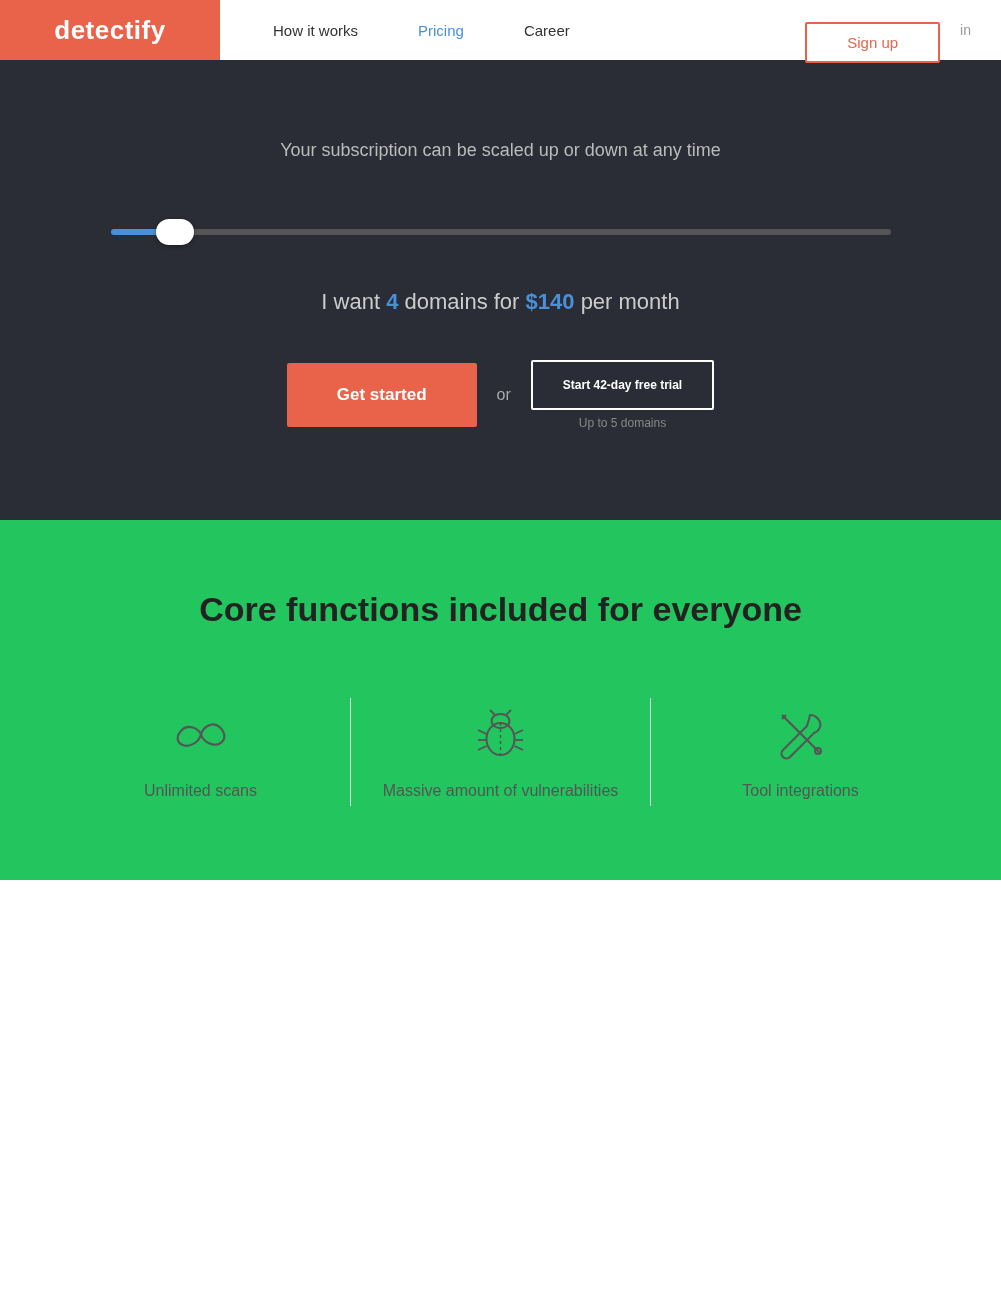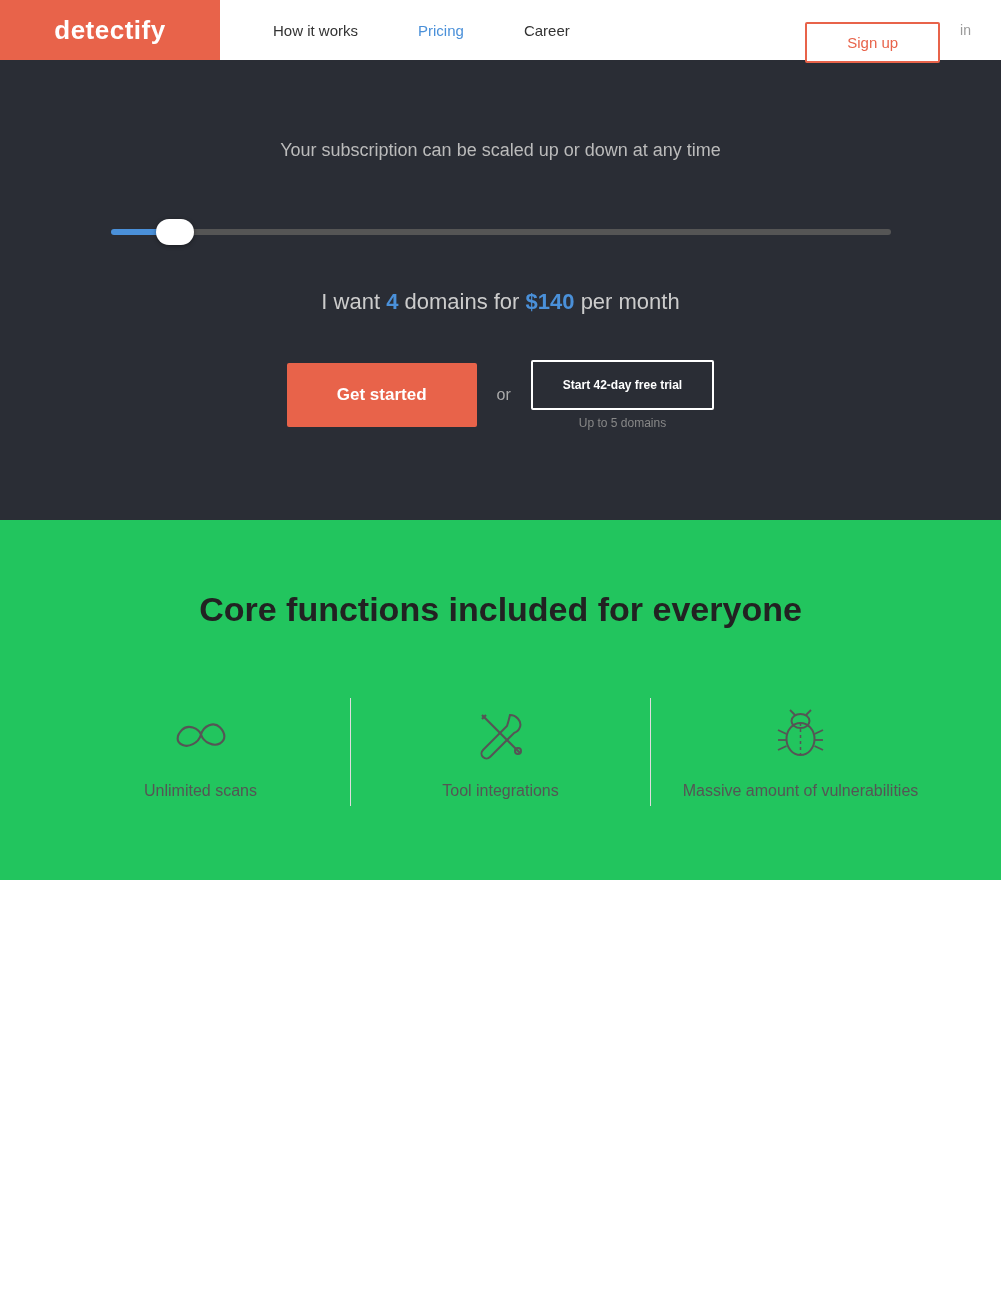--- a/index.html
+++ b/index.html
@@ -275,51 +275,51 @@
         <svg width="70" height="45" viewBox="0 0 70 45" class="icon-svg" stroke="#555">
 
           <path d="M35 22.5 C32 15, 20 10, 13 17 C6 24, 6 31, 13 34.5 C20 38, 32 33, 35 22.5 C38 12, 50 7, 57 14 C64 21, 64 29, 57 33 C50 37, 38 32, 35 22.5 Z" stroke="#555" stroke-width="2.5" fill="none"></path>
         </svg>
       </div>
       <span class="feature-label">Unlimited scans</span>
     </div>
 
     <div class="feature-item">
       <div class="feature-icon">
+        <svg width="55" height="60" viewBox="0 0 55 60" fill="none" stroke="#555" stroke-width="2">
+
+          <ellipse cx="27.5" cy="35" rx="14" ry="16" stroke="#555" stroke-width="2"></ellipse>
+
+          <ellipse cx="27.5" cy="17" rx="9" ry="7" stroke="#555" stroke-width="2"></ellipse>
+
+          <line x1="22" y1="11" x2="17" y2="6" stroke="#555" stroke-width="1.8"></line>
+          <line x1="33" y1="11" x2="38" y2="6" stroke="#555" stroke-width="1.8"></line>
+
+          <line x1="13.5" y1="30" x2="5" y2="26" stroke="#555" stroke-width="1.8"></line>
+          <line x1="13.5" y1="36" x2="5" y2="36" stroke="#555" stroke-width="1.8"></line>
+          <line x1="13.5" y1="42" x2="5" y2="46" stroke="#555" stroke-width="1.8"></line>
+
+          <line x1="41.5" y1="30" x2="50" y2="26" stroke="#555" stroke-width="1.8"></line>
+          <line x1="41.5" y1="36" x2="50" y2="36" stroke="#555" stroke-width="1.8"></line>
+          <line x1="41.5" y1="42" x2="50" y2="46" stroke="#555" stroke-width="1.8"></line>
+
+          <line x1="27.5" y1="19" x2="27.5" y2="51" stroke="#555" stroke-width="1.5" stroke-dasharray="3,3"></line>
+        </svg>
+      </div>
+      <span class="feature-label">Massive amount of vulnerabilities</span>
+    </div>
+
+    <div class="feature-item">
+      <div class="feature-icon">
         <svg width="58" height="58" viewBox="0 0 58 58" fill="none" stroke="#555" stroke-width="2.2">
 
           <path d="M38 10 C44 10, 50 16, 48 22 C46.5 26.5, 42 28, 42 28 L18 52 C16 54, 13 54, 11 52 C9 50, 9 47, 11 45 L35 21 C35 21, 36.5 16.5, 38 10 Z" stroke="#555" stroke-width="2"></path>
 
           <line x1="10" y1="10" x2="48" y2="48" stroke="#555" stroke-width="2.2"></line>
           <line x1="10" y1="14" x2="14" y2="10" stroke="#555" stroke-width="2.2"></line>
           <circle cx="46" cy="46" r="3" stroke="#555" stroke-width="2" fill="none"></circle>
         </svg>
       </div>
       <span class="feature-label">Tool integrations</span>
     </div>
 
-    <div class="feature-item">
-      <div class="feature-icon">
-        <svg width="55" height="60" viewBox="0 0 55 60" fill="none" stroke="#555" stroke-width="2">
-
-          <ellipse cx="27.5" cy="35" rx="14" ry="16" stroke="#555" stroke-width="2"></ellipse>
-
-          <ellipse cx="27.5" cy="17" rx="9" ry="7" stroke="#555" stroke-width="2"></ellipse>
-
-          <line x1="22" y1="11" x2="17" y2="6" stroke="#555" stroke-width="1.8"></line>
-          <line x1="33" y1="11" x2="38" y2="6" stroke="#555" stroke-width="1.8"></line>
-
-          <line x1="13.5" y1="30" x2="5" y2="26" stroke="#555" stroke-width="1.8"></line>
-          <line x1="13.5" y1="36" x2="5" y2="36" stroke="#555" stroke-width="1.8"></line>
-          <line x1="13.5" y1="42" x2="5" y2="46" stroke="#555" stroke-width="1.8"></line>
-
-          <line x1="41.5" y1="30" x2="50" y2="26" stroke="#555" stroke-width="1.8"></line>
-          <line x1="41.5" y1="36" x2="50" y2="36" stroke="#555" stroke-width="1.8"></line>
-          <line x1="41.5" y1="42" x2="50" y2="46" stroke="#555" stroke-width="1.8"></line>
-
-          <line x1="27.5" y1="19" x2="27.5" y2="51" stroke="#555" stroke-width="1.5" stroke-dasharray="3,3"></line>
-        </svg>
-      </div>
-      <span class="feature-label">Massive amount of vulnerabilities</span>
-    </div>
-
   </div>
 </section>
 
 </body></html>

